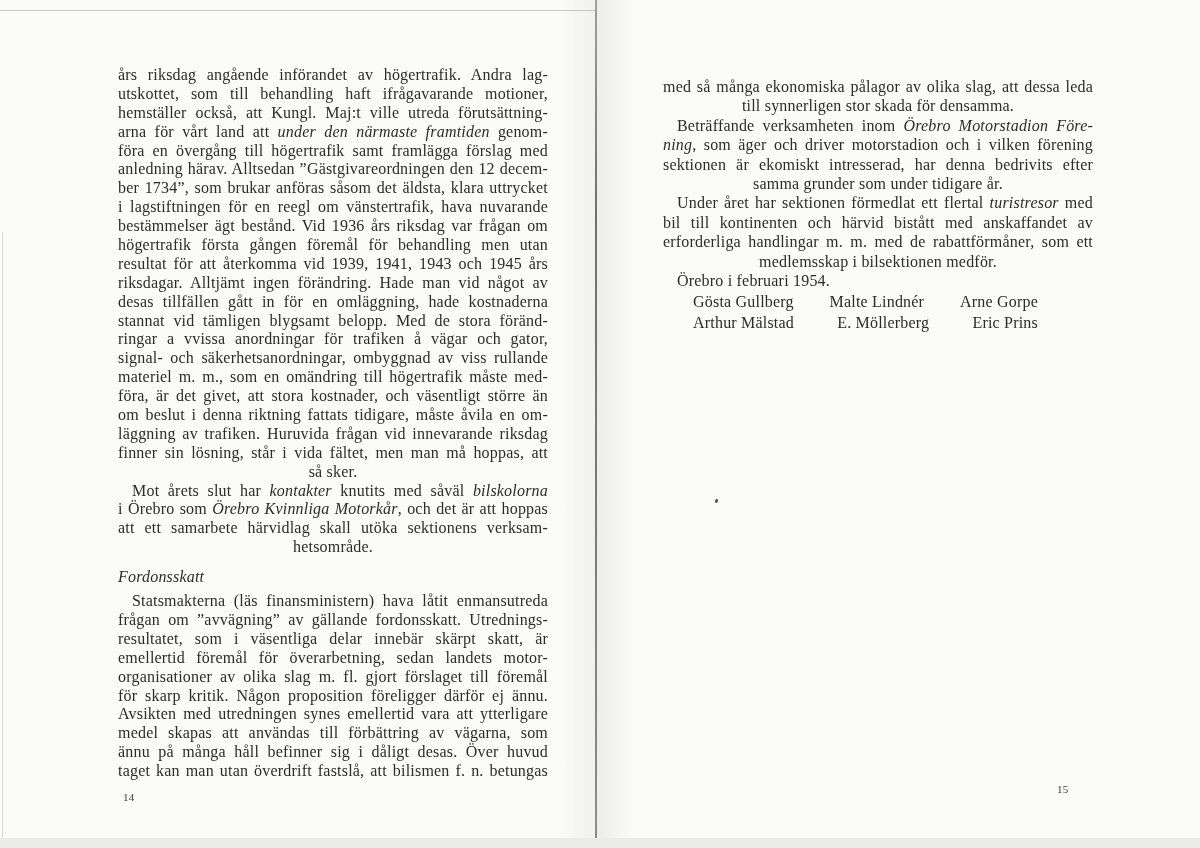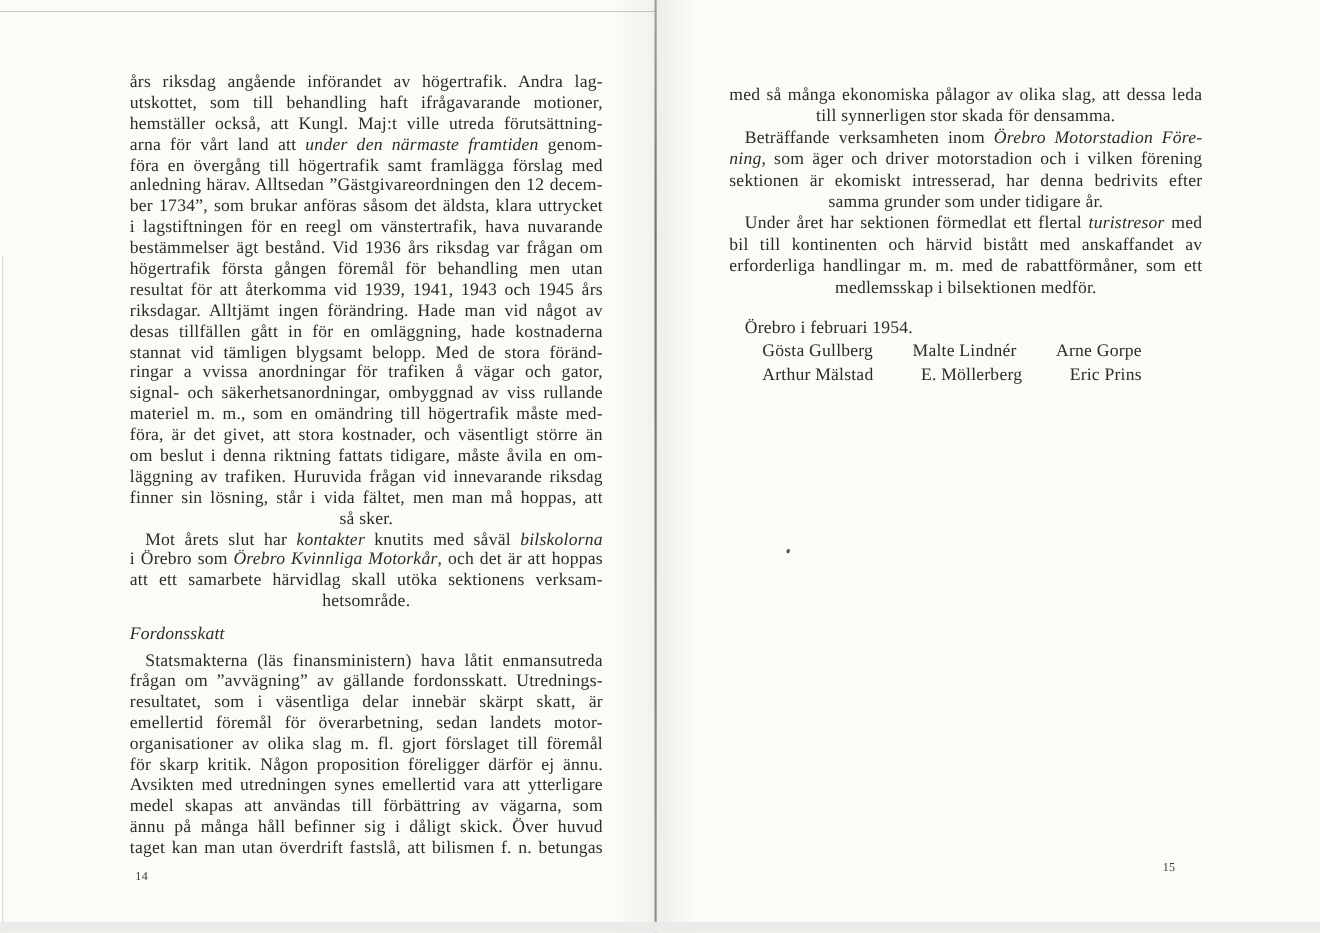--- a/index.html
+++ b/index.html
@@ -28,21 +28,21 @@
   #left-col  { left: 118px; top: 66px; --lh: 18.9px; }
   #right-col { left: 663px; top: 77px; --lh: 19.4px; }
 
   .line { height: var(--lh); line-height: var(--lh); overflow: hidden; text-align: center; }
   .line.just { text-align: justify; font-family: Liberation Serif, serif; }
   .line.just::after { content: ""; display: inline-block; width: 100%; height: 0; }
   .line.ind { text-indent: 14px; }
   .it { font-style: italic; }
 
   .heading { font-style: italic; margin: 11px 0 5px 0; height: var(--lh); line-height: var(--lh); }
-  .dateline { margin-top: 18px; text-indent: 14px; height: var(--lh); line-height: var(--lh); }
+  .dateline { margin-top: 0; text-indent: 14px; height: var(--lh); line-height: var(--lh); }
   .signatures { margin: 1px 0 0 30px; width: 345px; }
   .sig-row { display: flex; justify-content: space-between; height: 21px; line-height: 21px; }
   .sig-row.center { justify-content: center; gap: 30px; }
 
   .page-number { position: absolute; font-size: 11px; color: #3a3a38; letter-spacing: .3px; }
   #pn-left  { left: 123px; top: 791px; }
   #pn-right { left: 1057px; top: 783px; }
 </style>
 </head>
 <body style="--paper: #fbfbf8; --ink: #2b2b28;">
@@ -90,21 +90,21 @@
       <div class="heading">Fordonsskatt</div>
       <div class="para">
         <div class="line just ind"><span>Statsmakterna (läs finansministern) hava låtit enmansutreda</span></div>
         <div class="line just"><span>frågan om ”avvägning” av gällande fordonsskatt. Utrednings-</span></div>
         <div class="line just"><span>resultatet, som i väsentliga delar innebär skärpt skatt, är</span></div>
         <div class="line just"><span>emellertid föremål för överarbetning, sedan landets motor-</span></div>
         <div class="line just"><span>organisationer av olika slag m. fl. gjort förslaget till föremål</span></div>
         <div class="line just"><span>för skarp kritik. Någon proposition föreligger därför ej ännu.</span></div>
         <div class="line just"><span>Avsikten med utredningen synes emellertid vara att ytterligare</span></div>
         <div class="line just"><span>medel skapas att användas till förbättring av vägarna, som</span></div>
-        <div class="line just"><span>ännu på många håll befinner sig i dåligt skick. Över huvud</span></div>
+        <div class="line just"><span>ännu på många håll befinner sig i dåligt desas. Över huvud</span></div>
         <div class="line just"><span>taget kan man utan överdrift fastslå, att bilismen f. n. betungas</span></div>
       </div>
     </div>
   <div class="page-text" id="right-col">
       <div class="para">
         <div class="line just"><span>med så många ekonomiska pålagor av olika slag, att dessa leda</span></div>
         <div class="line"><span>till synnerligen stor skada för densamma.</span></div>
       </div>
       <div class="para">
         <div class="line just ind"><span>Beträffande verksamheten inom </span><span class="it">Örebro Motorstadion Före-</span></div>

